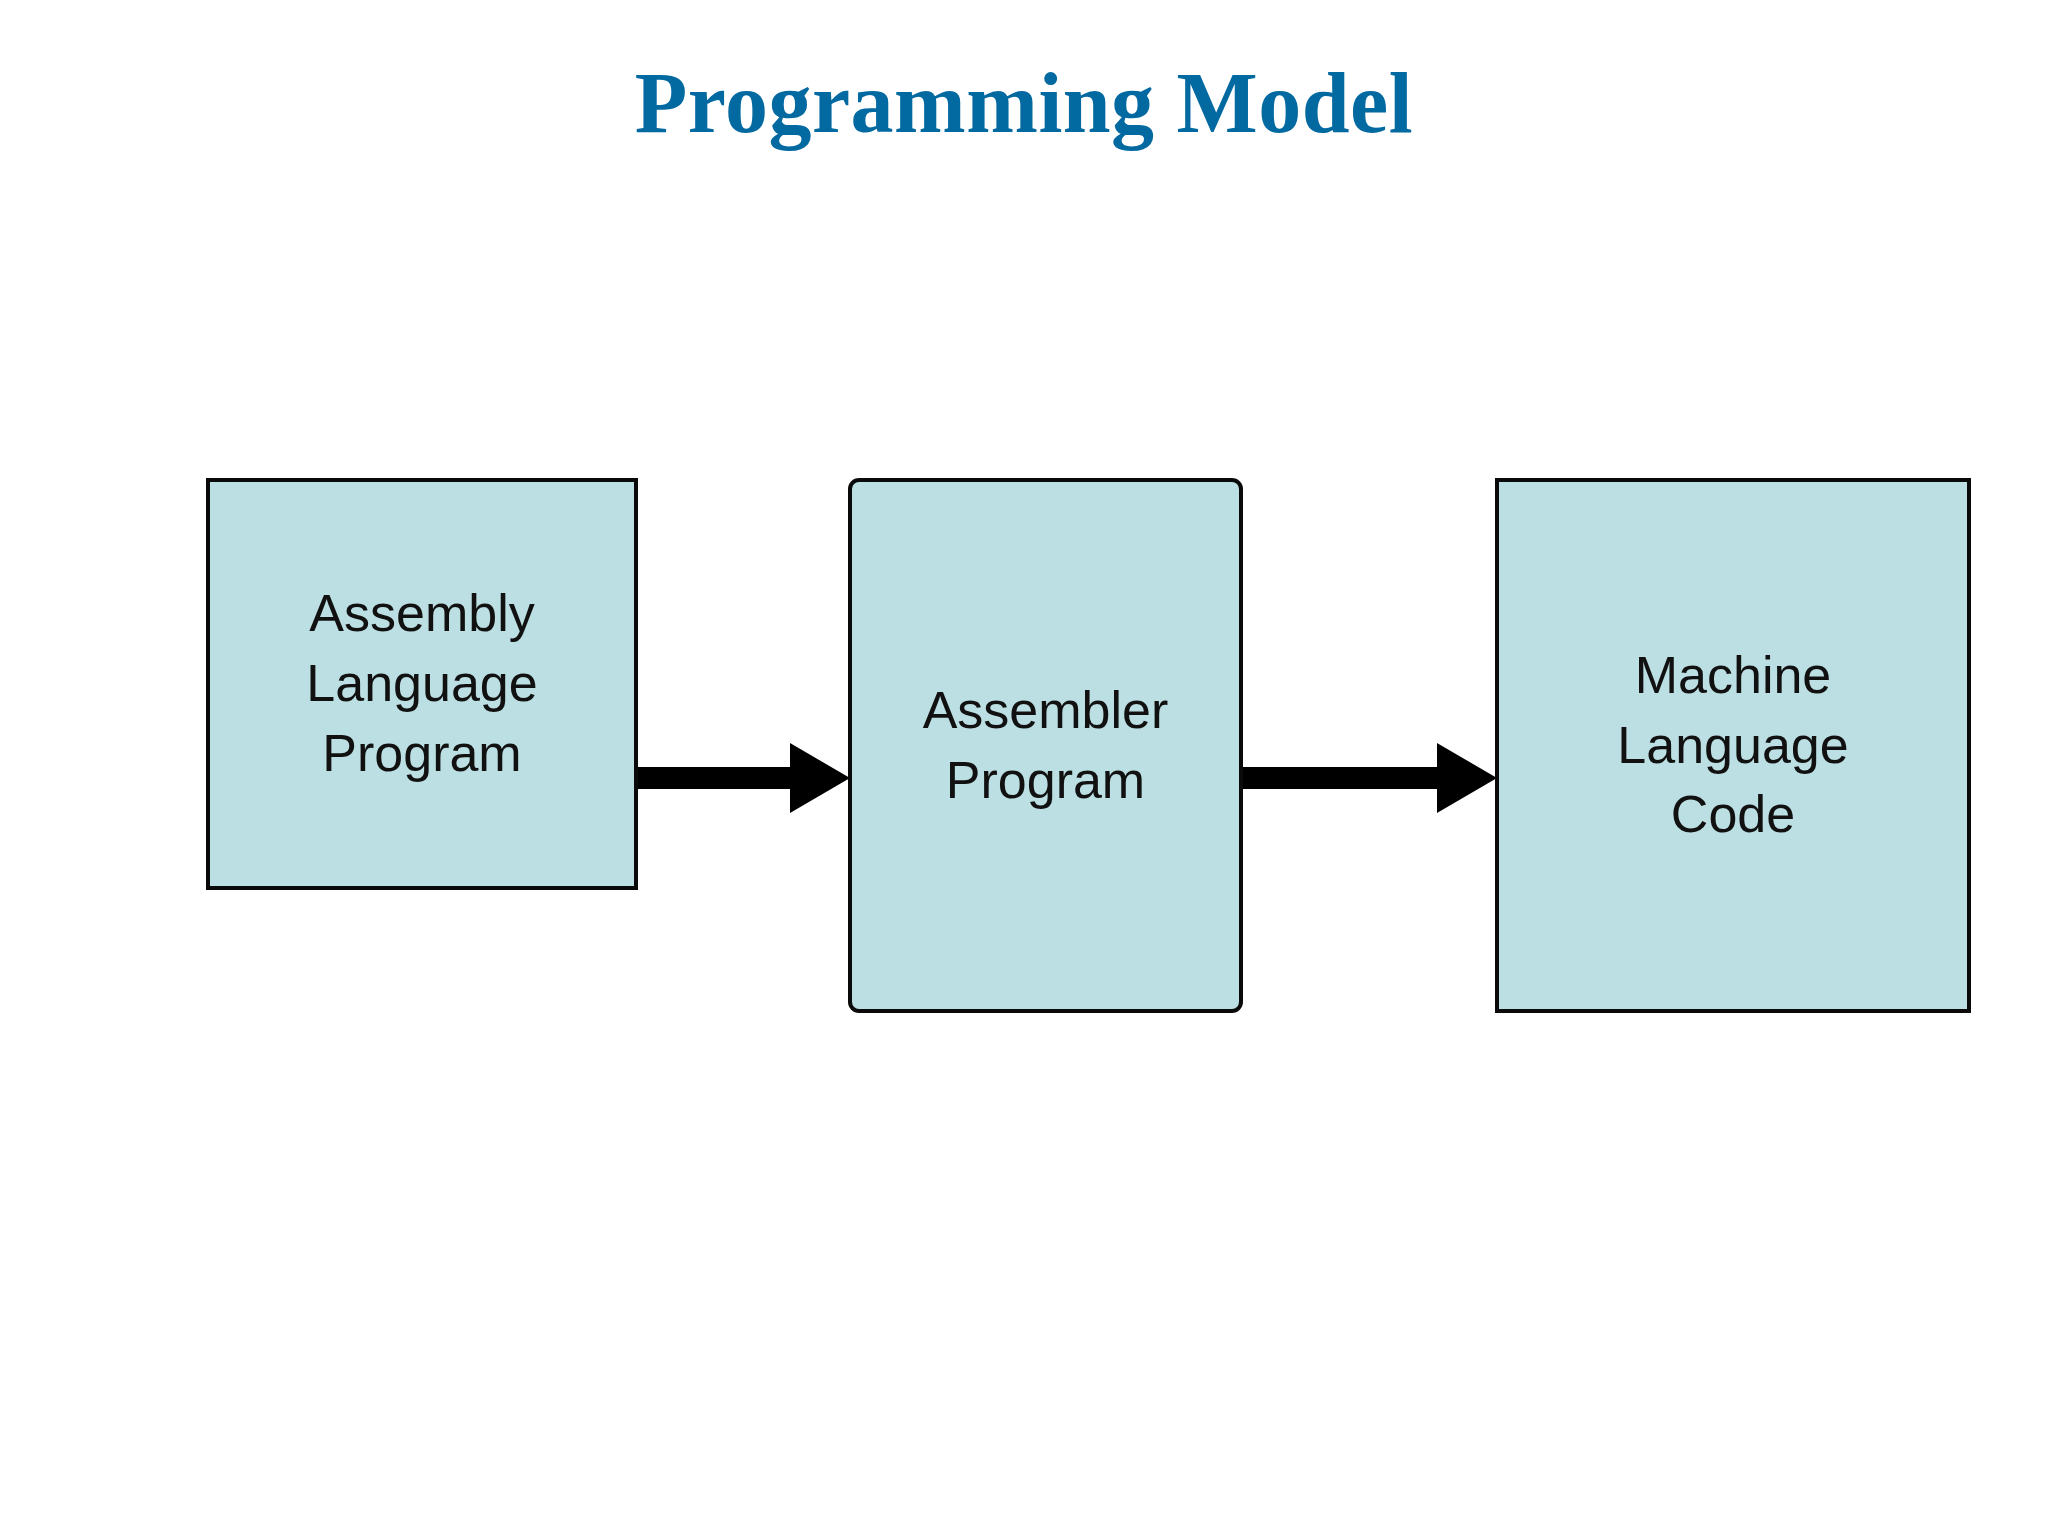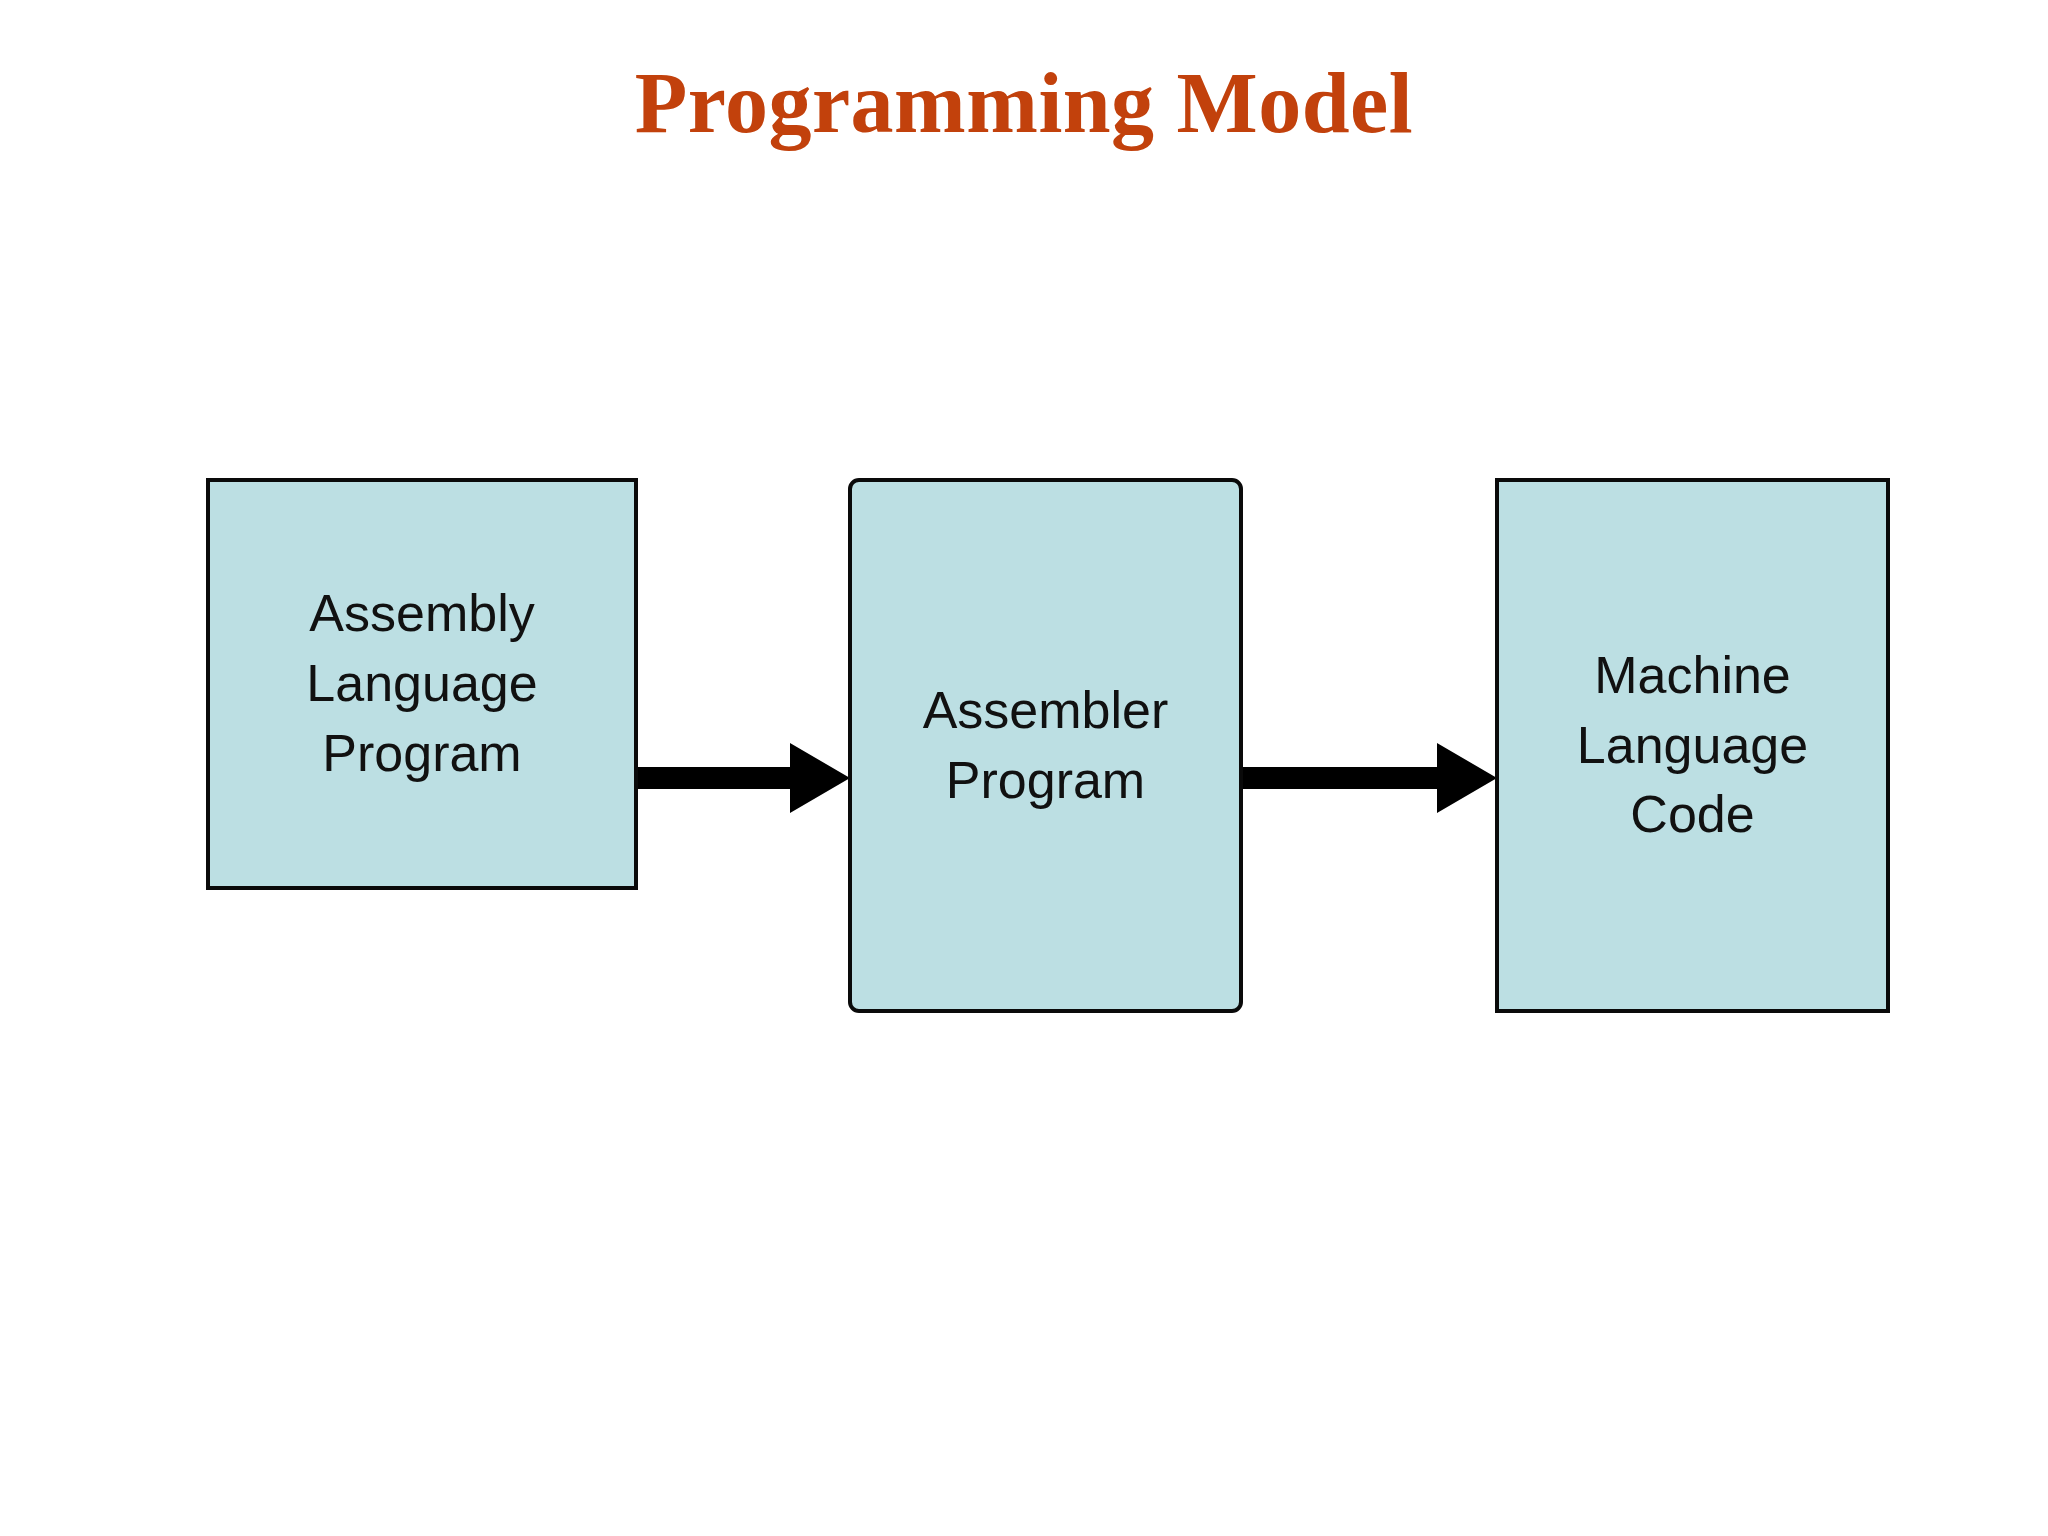--- a/index.html
+++ b/index.html
@@ -21,21 +21,21 @@
   .slide-title {
     position: absolute;
     left: 0;
     top: 58px;
     width: 2048px;
     text-align: center;
     font-family: "Liberation Serif", serif;
     font-weight: bold;
     font-size: 86px;
     line-height: 1.05;
-    color: #c2410c;
+    color: #0369a1;
     letter-spacing: 0.5px;
     white-space: nowrap;
   }
 
   
   .flow-box {
     position: absolute;
     box-sizing: border-box;
     background: #bcdfe3;
     border: 4px solid #0a0a0a;
@@ -48,21 +48,21 @@
     font-family: "Liberation Sans", sans-serif;
     font-size: 52px;
     line-height: 1.34;
     color: #111111;
     text-align: center;
     white-space: nowrap;
   }
 
   #box-assembly   { left: 206px;  top: 478px; width: 432px; height: 412px; }
   #box-assembler  { left: 848px;  top: 478px; width: 395px; height: 535px; border-radius: 11px; }
-  #box-machine    { left: 1495px; top: 478px; width: 395px; height: 535px; }
+  #box-machine    { left: 1495px; top: 478px; width: 476px; height: 535px; }
 
   
   .flow-arrow {
     position: absolute;
     top: 735px;
     height: 86px;
   }
   #arrow-1 { left: 638px;  width: 212px; }
   #arrow-2 { left: 1243px; width: 254px; }
   .flow-arrow svg { display: block; width: 100%; height: 100%; }

